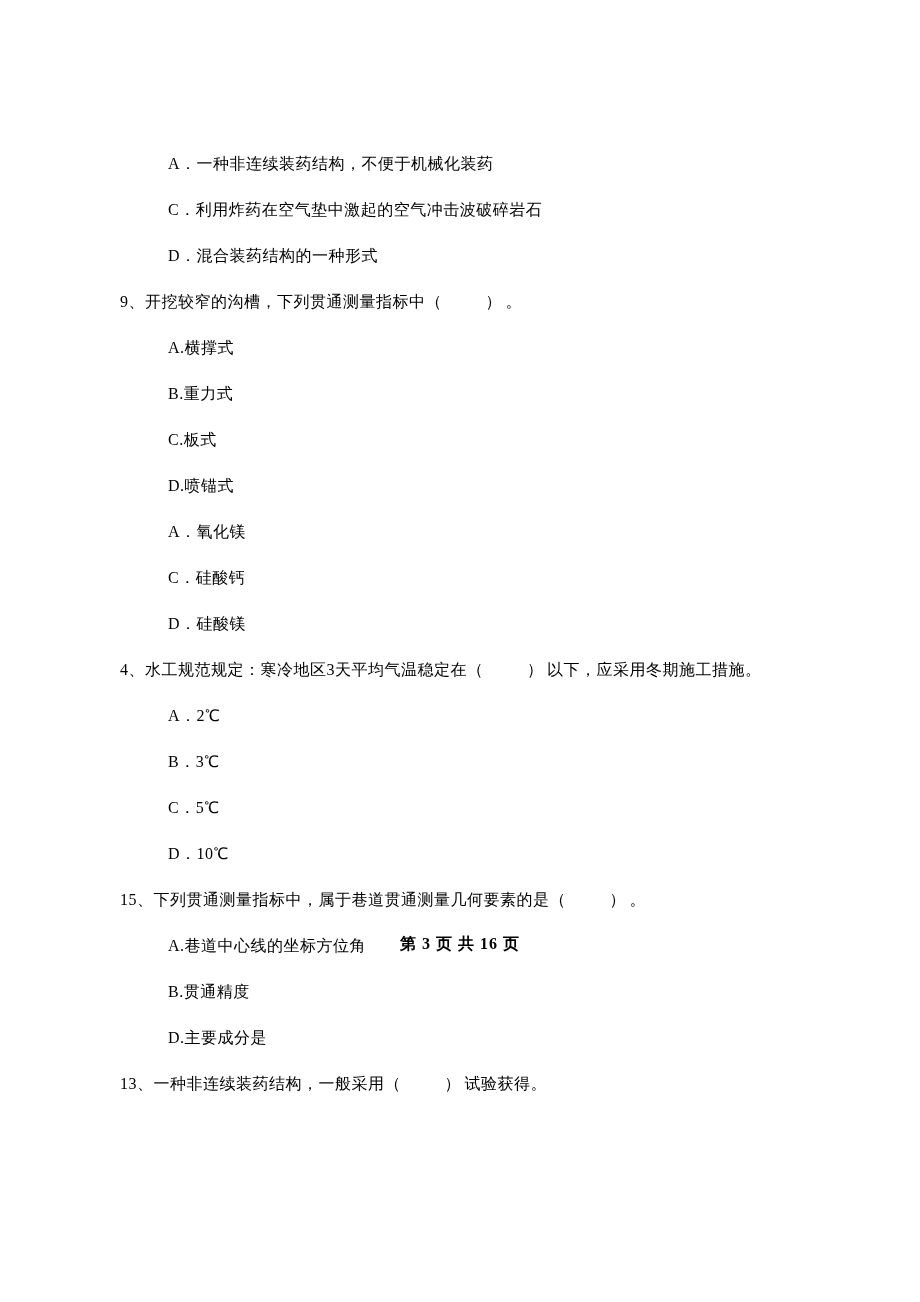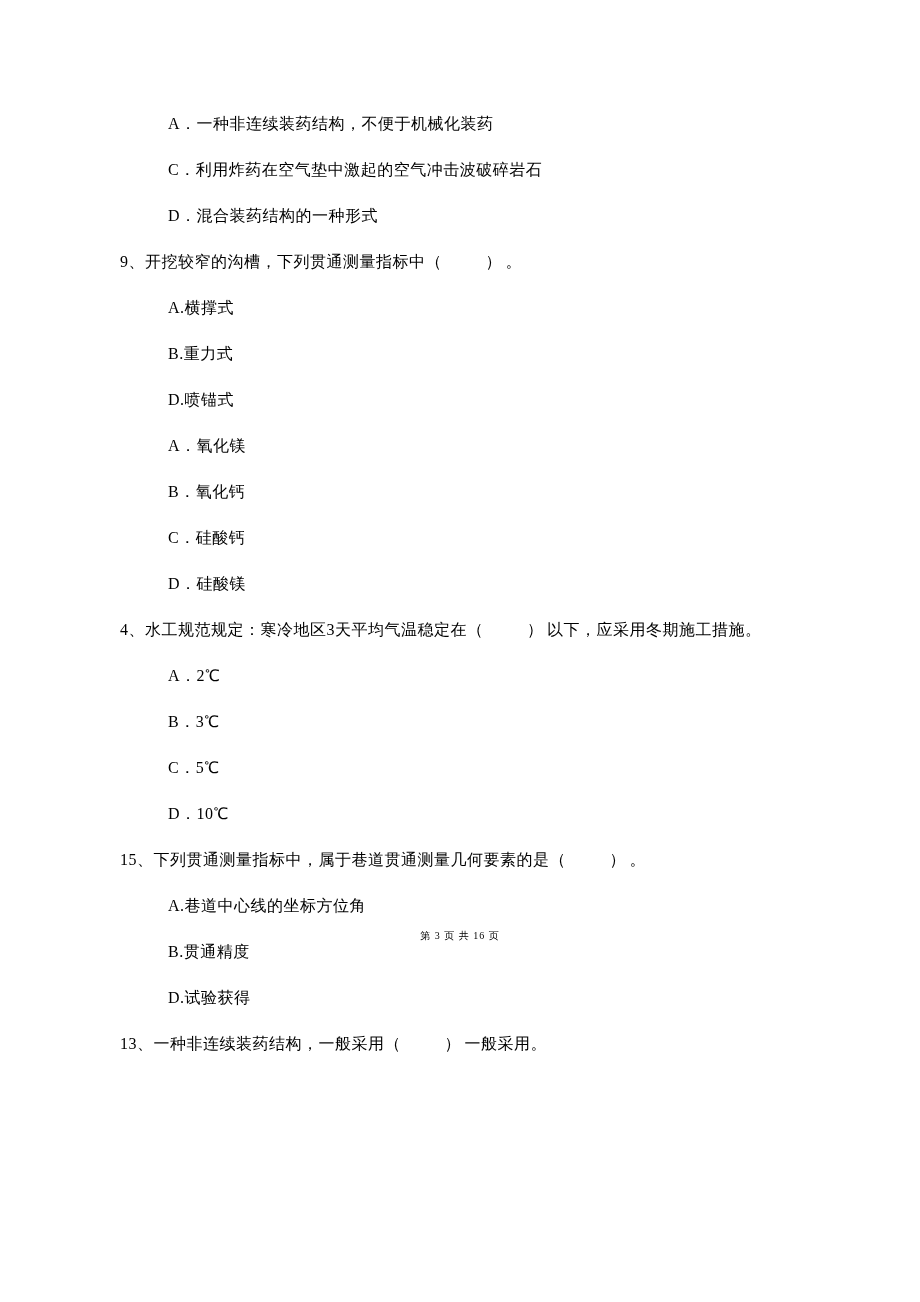--- a/index.html
+++ b/index.html
@@ -9,67 +9,69 @@
     font-size: 16px;
     color: #000;
     line-height: 1.5;
     position: relative;
   }
   .page {
     width: 920px;
     height: 976px;
     padding: 112px 120px 0 120px;
     position: relative;
+    margin-top: 40px;
   }
   .option {
     padding-left: 48px;
     margin-bottom: 22px;
     letter-spacing: 0.5px;
   }
   .option .label { display: inline; }
   .option .text { display: inline; }
   .question {
     margin-bottom: 22px;
     letter-spacing: 0.5px;
   }
   .question .num { display: inline; }
   .question .stem-before { display: inline; }
   .question .blank { display: inline; letter-spacing: 4px; }
   .question .stem-after { display: inline; }
   .footer {
     position: absolute;
     left: 0;
-    bottom: 33px;
+    bottom: 60px;
     width: 920px;
     text-align: center;
-    font-size: 10px;
+    font-size: 16px;
     letter-spacing: 1px;
+    font-weight: bold;
   }
 </style>
 </head>
 <body>
 
 <div class="page">
   <div id="content">
       <div class="option"><span class="label">A．</span><span class="text">一种非连续装药结构，不便于机械化装药</span></div>
       <div class="option"><span class="label">C．</span><span class="text">利用炸药在空气垫中激起的空气冲击波破碎岩石</span></div>
       <div class="option"><span class="label">D．</span><span class="text">混合装药结构的一种形式</span></div>
       <div class="question"><span class="num">9、</span><span class="stem-before">开挖较窄的沟槽，下列贯通测量指标中</span><span class="blank">（　　）</span><span class="stem-after">。</span></div>
       <div class="option"><span class="label">A.</span><span class="text">横撑式</span></div>
       <div class="option"><span class="label">B.</span><span class="text">重力式</span></div>
+      <div class="option"><span class="label">C.</span><span class="text">板式</span></div>
       <div class="option"><span class="label">D.</span><span class="text">喷锚式</span></div>
       <div class="option"><span class="label">A．</span><span class="text">氧化镁</span></div>
-      <div class="option"><span class="label">B．</span><span class="text">氧化钙</span></div>
       <div class="option"><span class="label">C．</span><span class="text">硅酸钙</span></div>
       <div class="option"><span class="label">D．</span><span class="text">硅酸镁</span></div>
       <div class="question"><span class="num">4、</span><span class="stem-before">水工规范规定：寒冷地区3天平均气温稳定在</span><span class="blank">（　　）</span><span class="stem-after">以下，应采用冬期施工措施。</span></div>
       <div class="option"><span class="label">A．</span><span class="text">2℃</span></div>
       <div class="option"><span class="label">B．</span><span class="text">3℃</span></div>
       <div class="option"><span class="label">C．</span><span class="text">5℃</span></div>
       <div class="option"><span class="label">D．</span><span class="text">10℃</span></div>
       <div class="question"><span class="num">15、</span><span class="stem-before">下列贯通测量指标中，属于巷道贯通测量几何要素的是</span><span class="blank">（　　）</span><span class="stem-after">。</span></div>
       <div class="option"><span class="label">A.</span><span class="text">巷道中心线的坐标方位角</span></div>
       <div class="option"><span class="label">B.</span><span class="text">贯通精度</span></div>
-      <div class="option"><span class="label">D.</span><span class="text">试验获得</span></div>
-      <div class="question"><span class="num">13、</span><span class="stem-before">一种非连续装药结构，一般采用</span><span class="blank">（　　）</span><span class="stem-after">一般采用。</span></div>
+      <div class="option"><span class="label">D.</span><span class="text">主要成分是</span></div>
+      <div class="question"><span class="num">13、</span><span class="stem-before">一种非连续装药结构，一般采用</span><span class="blank">（　　）</span><span class="stem-after">试验获得。</span></div>
     </div>
   <div class="footer">第 3 页 共 16 页</div>
 </div>
 
 </body></html>

